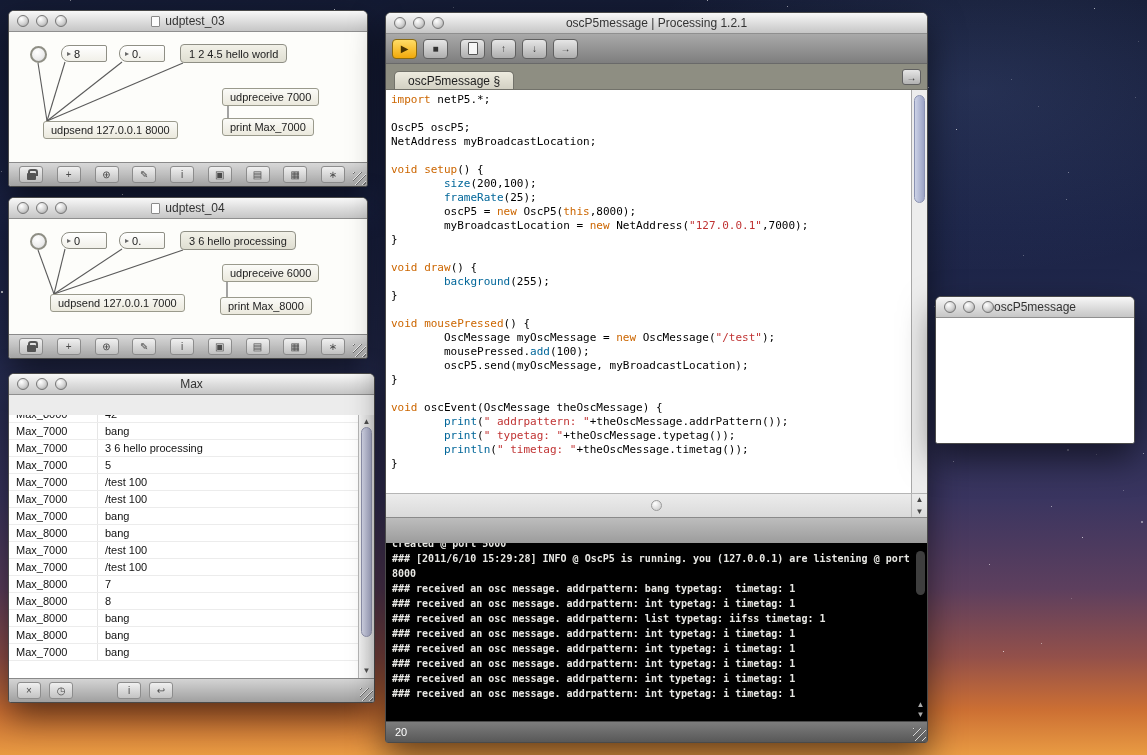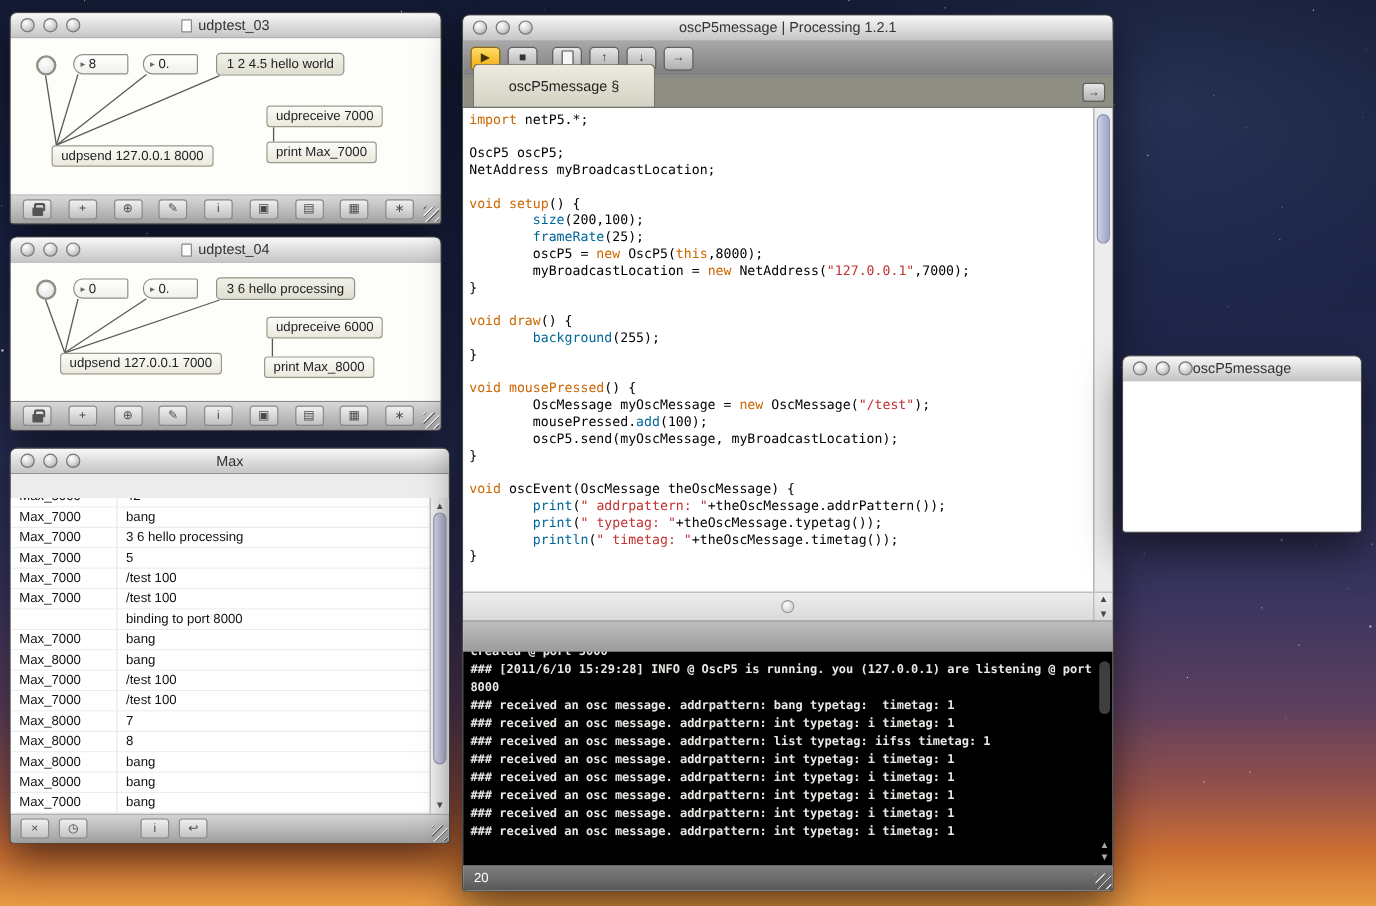--- a/index.html
+++ b/index.html
@@ -49,21 +49,21 @@
   .sarrow{position:absolute;left:0;right:0;text-align:center;font-size:8px;color:#4f4f4f;line-height:1}
   .max-toolbar{position:absolute;left:0;right:0;bottom:0;height:24px;background:linear-gradient(#d4d4d4,#a0a0a0);border-top:1px solid #898989;display:flex;align-items:center;gap:8px;padding:0 8px;border-radius:0 0 2px 2px}
   .max-toolbar .tool-btn:nth-child(3){margin-left:36px}
 
   
   .p5-toolbar{position:absolute;left:0;right:0;top:21px;height:30px;background:linear-gradient(#a9a9a9,#7e7e7e);border-bottom:1px solid #696969;display:flex;align-items:center;gap:6px;padding:0 6px}
   .p5-btn{width:25px;height:20px;border-radius:4px;background:linear-gradient(#e6e6e6,#aeaeae);border:1px solid #606060;display:flex;align-items:center;justify-content:center;color:#333;font-size:10px;line-height:1;flex:none}
   .p5-btn.run{background:linear-gradient(#ffdd66,#f1a90b);border-color:#8a6a10;color:#4a3500}
   .page-ico{width:10px;height:13px;background:#f6f6f6;border:1px solid #555;border-radius:1px;display:block}
   .p5-tabbar{position:absolute;left:0;right:0;top:51px;height:26px;background:#8e8e82;border-bottom:1px solid #72726a}
-  .p5-tab{position:absolute;left:8px;bottom:0;height:36px;padding:0 29px;background:linear-gradient(#edebdf,#d3d1c3);border:1px solid #72726a;border-bottom:none;border-radius:5px 5px 0 0;font-size:12px;color:#222;display:flex;align-items:center;white-space:nowrap}
+  .p5-tab{position:absolute;left:8px;bottom:0;height:18px;padding:0 13px;background:linear-gradient(#edebdf,#d3d1c3);border:1px solid #72726a;border-bottom:none;border-radius:5px 5px 0 0;font-size:12px;color:#222;display:flex;align-items:center;white-space:nowrap}
   .p5-tabmenu{position:absolute;right:6px;top:5px;width:19px;height:16px;border-radius:3px;background:linear-gradient(#e6e6e6,#b2b2b2);border:1px solid #606060;display:flex;align-items:center;justify-content:center;font-size:10px;color:#333}
   .p5-editor{position:absolute;left:0;right:16px;top:77px;height:403px;background:#fff;overflow:hidden;padding:3px 0 0 5px}
   .code-line{font-family:"DejaVu Sans Mono",monospace;font-size:11px;line-height:14px;white-space:pre;color:#000}
   .tok-k{color:#cc6600}.tok-f{color:#006699}.tok-s{color:#c03333}.tok-p{color:#000}
   .p5-vscroll{position:absolute;right:0;top:77px;width:16px;height:403px;background:#ededed;border-left:1px solid #a8a8a8}
   .p5-vthumb{position:absolute;left:2px;right:2px;top:5px;height:108px;border-radius:6px;background:linear-gradient(90deg,#ccd2e6,#9ba3c6);border:1px solid #8a92b2}
   .p5-hstrip{position:absolute;left:0;right:0;top:480px;height:24px;background:linear-gradient(#ececec,#dadada);border-top:1px solid #b5b5b5}
   .p5-hgrip{position:absolute;left:50%;top:6px;width:11px;height:11px;margin-left:-6px;border-radius:50%;background:radial-gradient(circle at 35% 30%,#ffffff,#c4c4c4);border:1px solid #9a9a9a}
   .p5-varrows{position:absolute;right:0;top:0;width:16px;height:24px;border-left:1px solid #b5b5b5}
   .p5-varrows .sarrow{color:#444}
@@ -416,24 +416,20 @@
           </div>
           <div class="max-row">
             <div class="c1">Max_7000</div>
             <div class="c2">/test 100</div>
           </div>
           <div class="max-row">
             <div class="c1">Max_7000</div>
             <div class="c2">/test 100</div>
           </div>
           <div class="max-row">
-            <div class="c1"></div>
-            <div class="c2">binding to port 8000</div>
-          </div>
-          <div class="max-row">
             <div class="c1">Max_7000</div>
             <div class="c2">bang</div>
           </div>
           <div class="max-row">
             <div class="c1">Max_8000</div>
             <div class="c2">bang</div>
           </div>
           <div class="max-row">
             <div class="c1">Max_7000</div>
             <div class="c2">/test 100</div>

